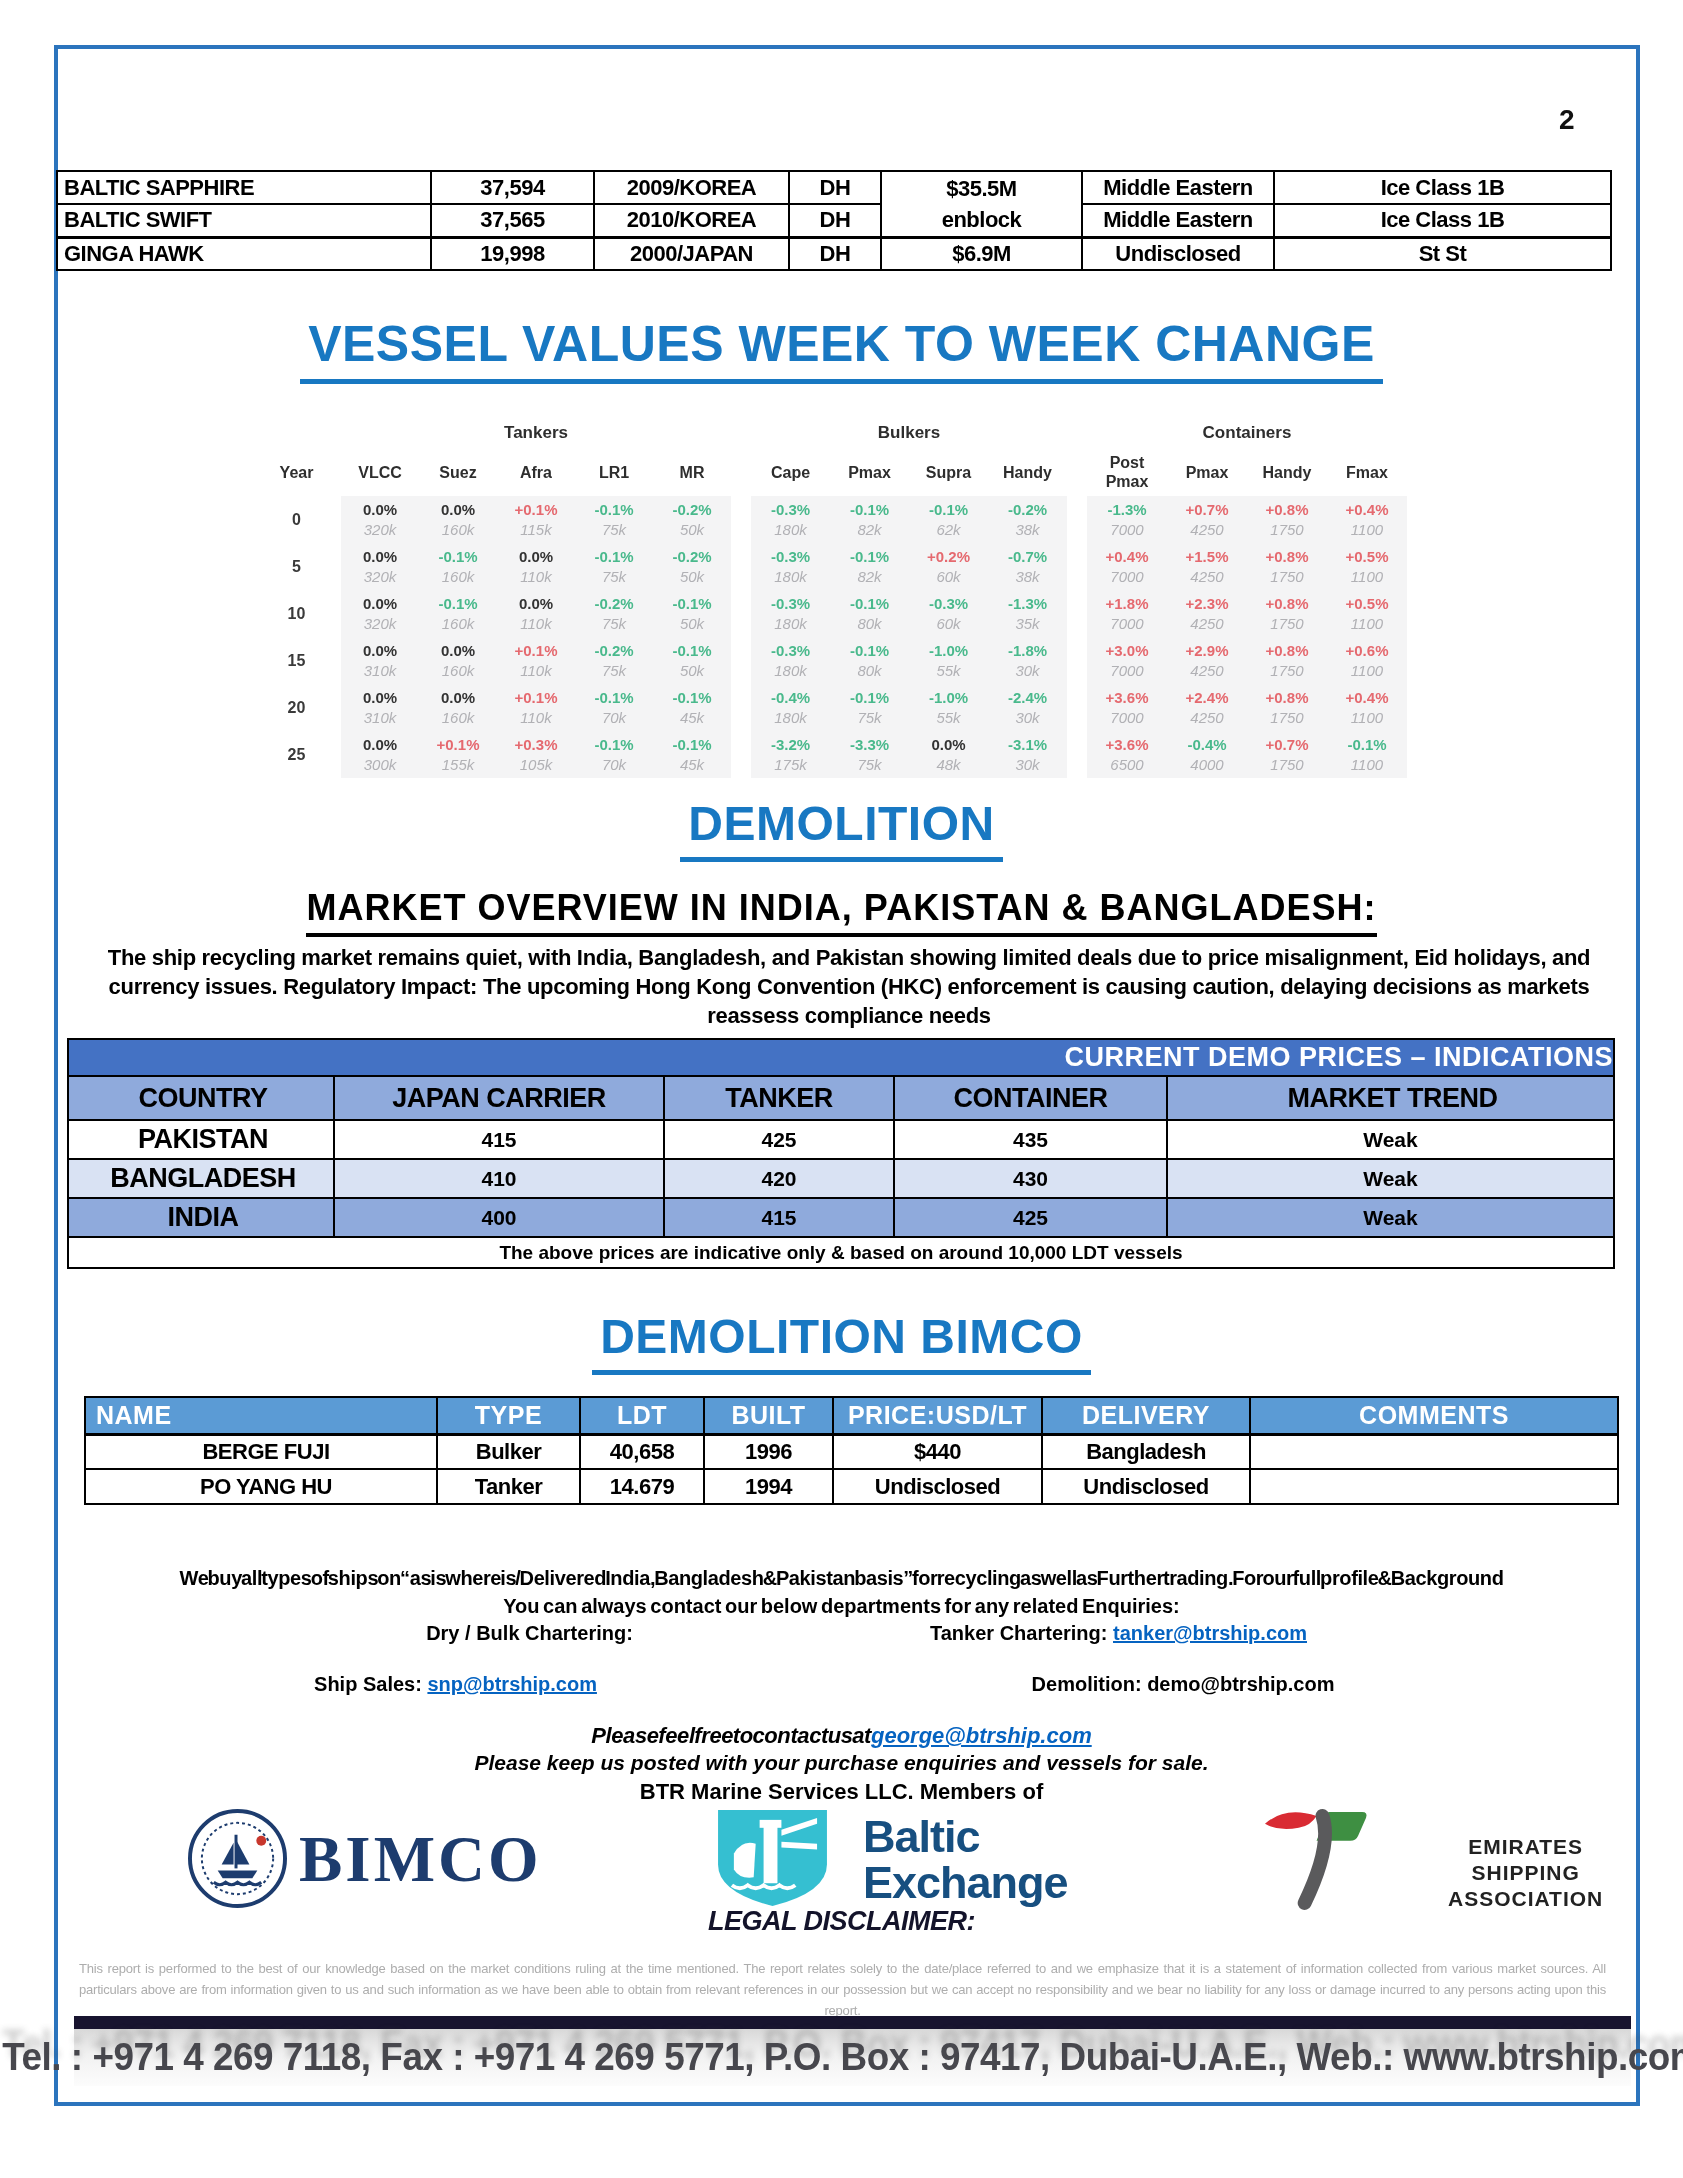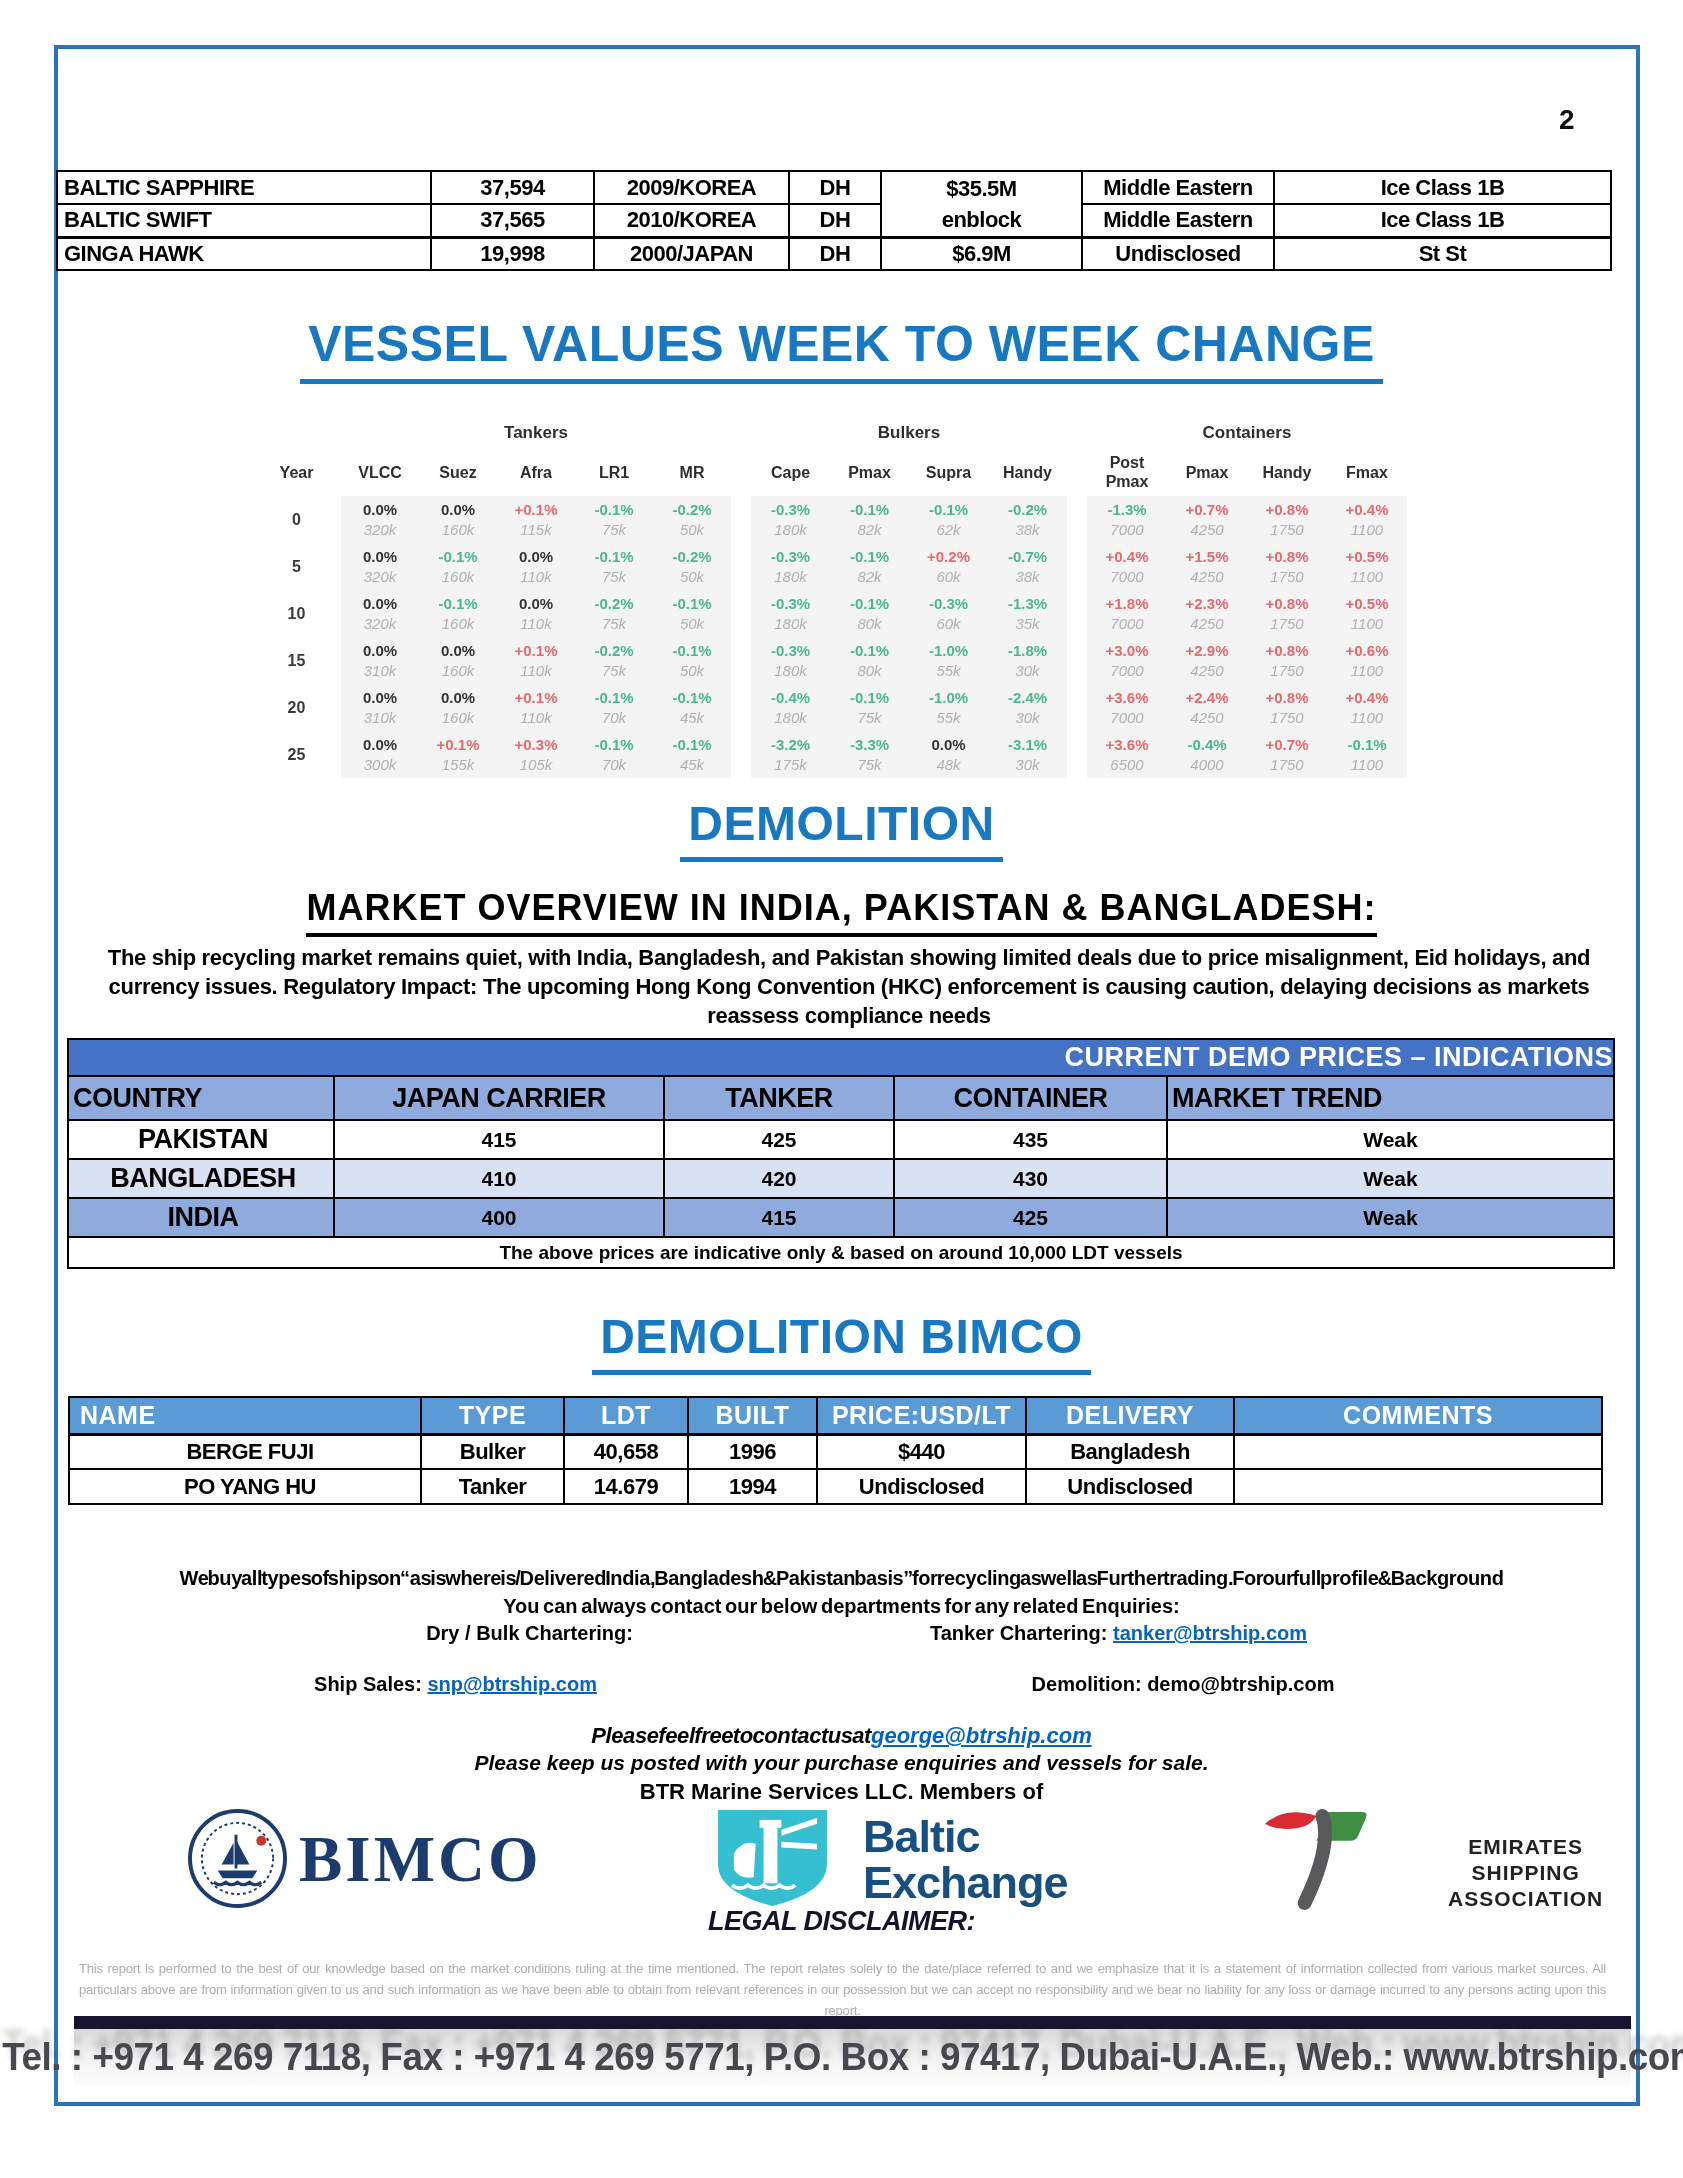--- a/index.html
+++ b/index.html
@@ -49,29 +49,29 @@
   .wc-pct.pos { color:#e5696f; } .wc-pct.neg { color:#49b98c; } .wc-pct.zero { color:#333; }
   .wc-val { font-style:italic; font-size:15px; color:#b1b1b5; line-height:20px; }
 
   
   .ptable { left:67px; top:1038px; width:1546px; table-layout:fixed; }
   .ptable td { border:2px solid #000; color:#000; overflow:hidden; }
   .ptable .title { background:#4472c4; color:#fff; font-weight:bold; font-size:27px;
                    text-align:right; height:37px; letter-spacing:0.5px; }
   .ptable .head td { background:#8faadc; font-weight:bold; font-size:27px; height:44px;
                      text-align:center; letter-spacing:-0.5px; }
-  .ptable .head td.l, .ptable td.country { text-align:left; padding-left:4px; }
+  .ptable .head td.l, .ptable td.country { text-align:center; padding-left:4px; }
   .ptable .row td { font-weight:bold; font-size:21px; text-align:center; height:39px; }
   .ptable td.country { font-size:27px; letter-spacing:-0.5px; }
   .ptable .r1 td { background:#fff; } .ptable .r2 td { background:#d9e2f3; }
   .ptable .r3 td { background:#8faadc; }
   .ptable .note { font-weight:bold; font-size:19px; text-align:center; height:31px; background:#fff; }
 
   
-  .stable { left:68px; top:1396px; width:1533px; table-layout:fixed; }
+  .stable { left:84px; top:1396px; width:1533px; table-layout:fixed; }
   .stable td { border:2px solid #000; color:#000; font-weight:bold; overflow:hidden; }
   .stable .head td { background:#5b9bd5; color:#fff; font-size:25px; height:37px;
                      text-align:center; border-bottom:3px solid #000; letter-spacing:0.5px; }
   .stable .head td.l { text-align:left; padding-left:10px; }
   .stable .row td { font-size:22px; height:35px; text-align:center; letter-spacing:-0.5px; }
   .stable .row td.l { text-align:center; padding-left:10px; }
 
   
   .cline { left:0; right:0; text-align:center; font-weight:bold; font-size:20px; color:#000; }
   .squish { word-spacing:-6px; letter-spacing:-0.4px; }

